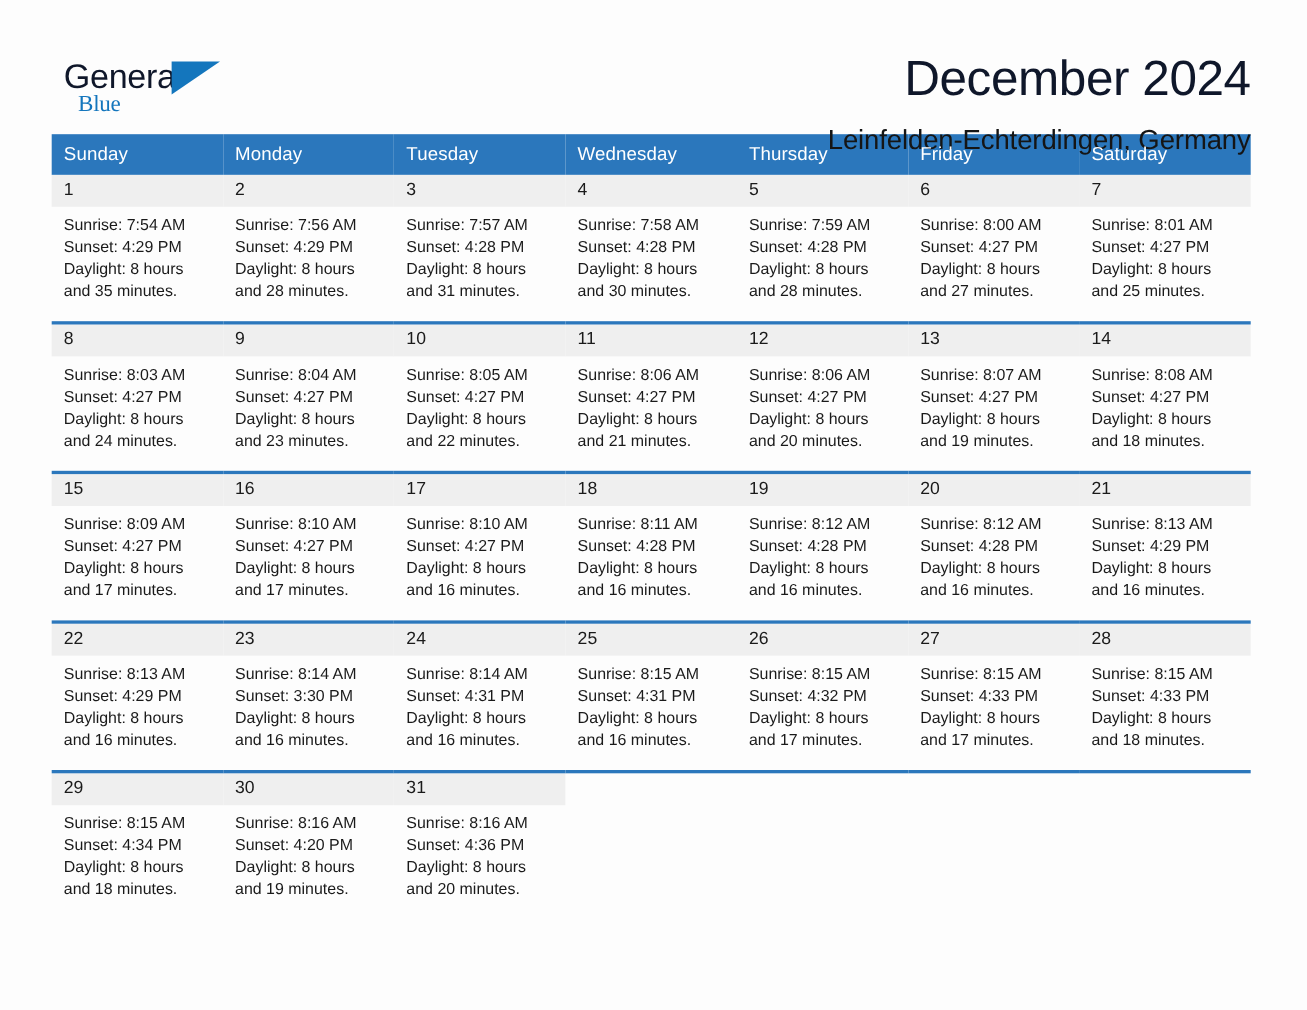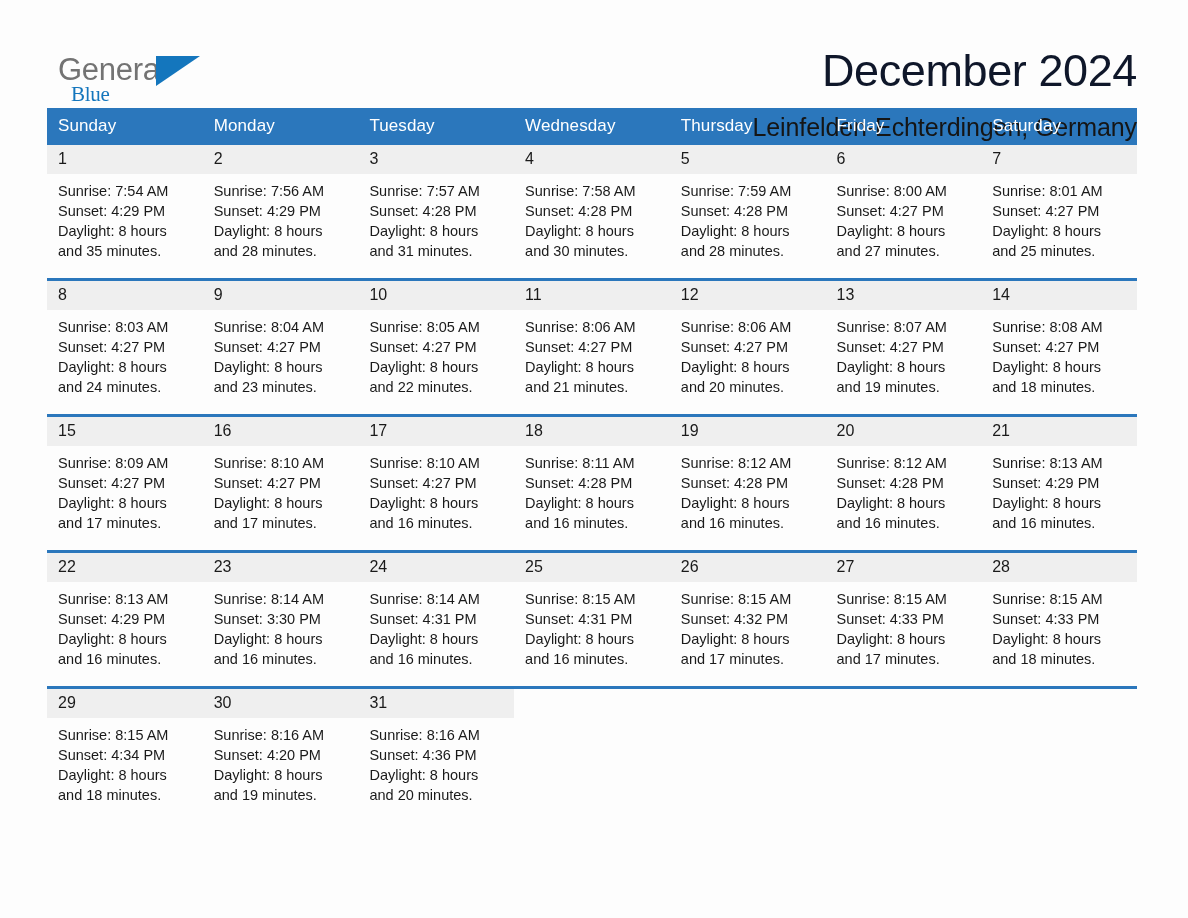--- a/index.html
+++ b/index.html
@@ -38,21 +38,21 @@
     height: 76px;
     flex: 0 0 auto;
     margin-left: 11px;
   }
   .brand-general {
     position: absolute;
     left: 0;
     top: 8px;
     font-size: 31px;
     letter-spacing: -0.3px;
-    color: #737373;
+    color: #0f172a;
     font-family: "Liberation Sans", sans-serif;
   }
   .brand-blue {
     position: absolute;
     left: 13px;
     top: 38px;
     font-size: 21px;
     letter-spacing: -0.3px;
     color: #1476bd;
     font-family: Liberation Serif, serif;
@@ -86,21 +86,21 @@
     color: #151515;
     margin: 12px 0 0 0;
     letter-spacing: -0.1px;
   }
 
   
   .calendar {
     width: 1090px;
     border-collapse: collapse;
     table-layout: fixed;
-    margin-top: 4px;
+    margin-top: 18px;
   }
   .calendar col { width: 155.7px; }
 
   thead th {
     background: #2b77bc;
     color: #ffffff;
     font-size: 17px;
     font-weight: normal;
     text-align: left;
     padding: 8px 0 9px 11px;

